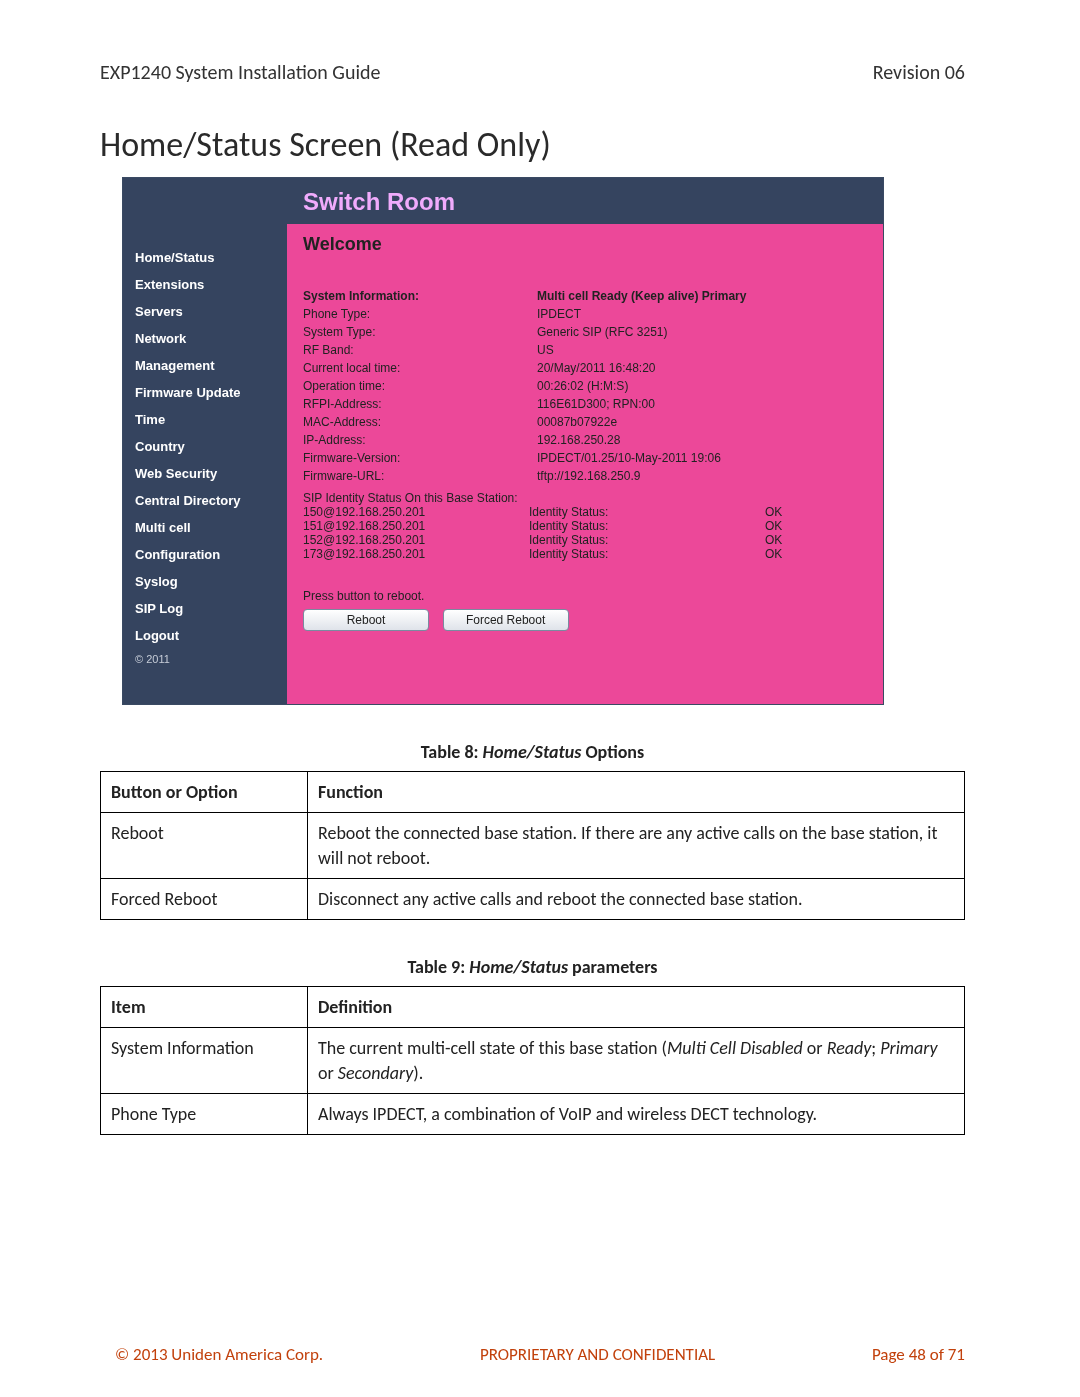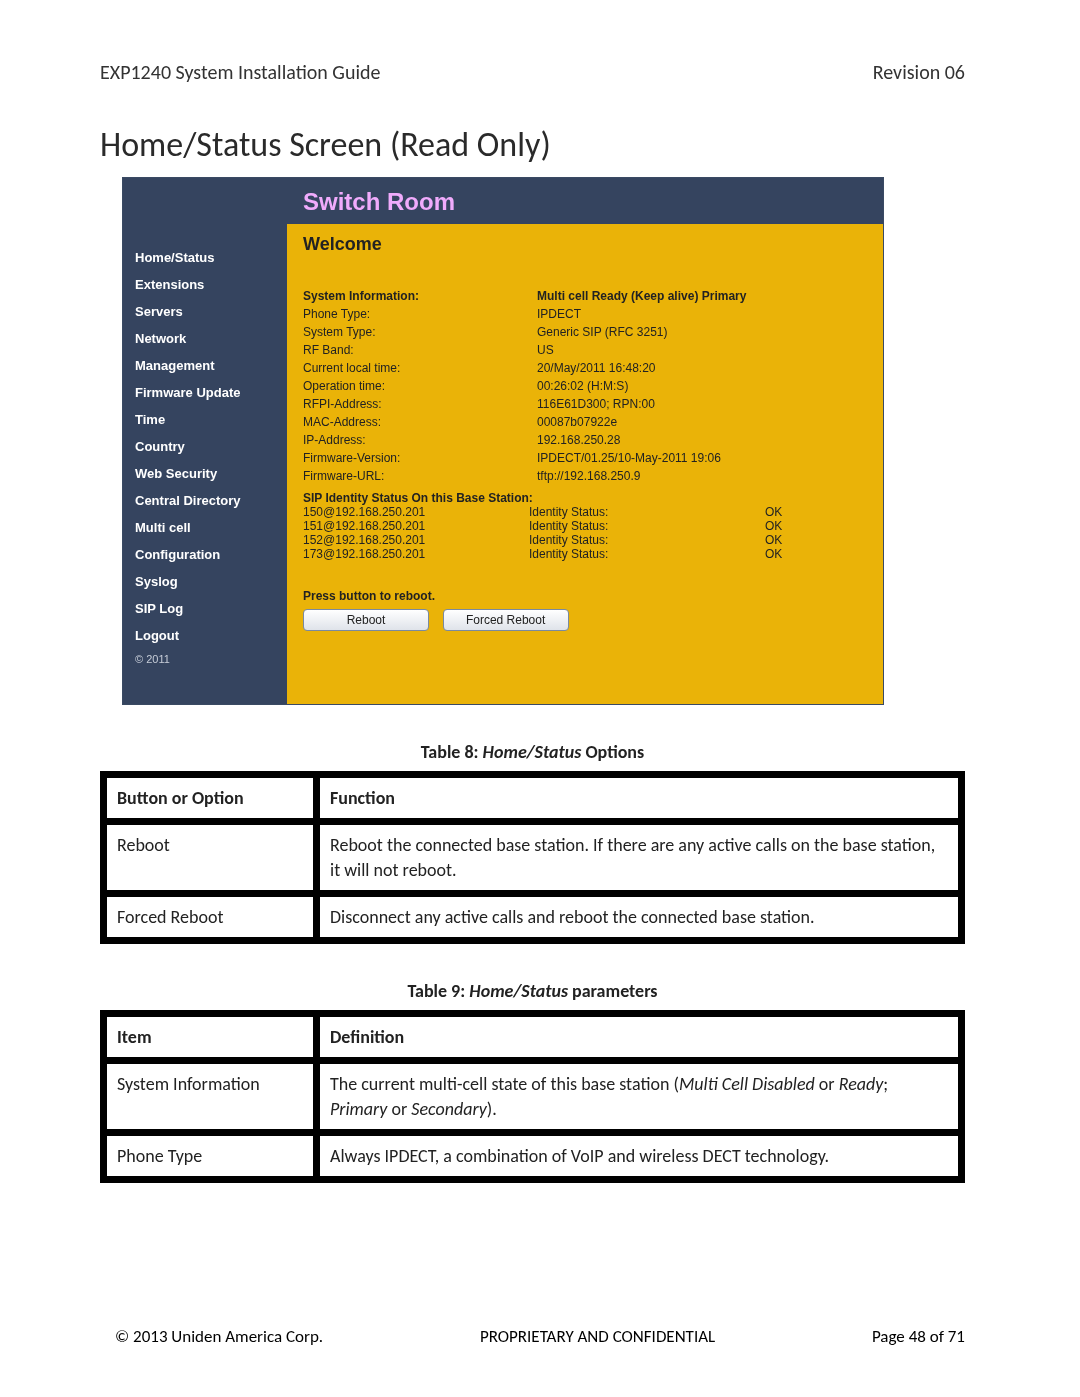--- a/index.html
+++ b/index.html
@@ -63,21 +63,21 @@
     flex: 1;
     background: #35445f;
   }
   .ui-title {
     color: #f0abfc;
     font-size: 24px;
     font-weight: bold;
     padding: 10px 16px 8px 16px;
   }
   .ui-content {
-    background: #eab308;
+    background: #ec4899;
     color: #222;
     padding: 8px 12px 36px 16px;
     min-height: 480px;
     box-sizing: border-box;
     font-family: Verdana, Arial, sans-serif;
   }
   .ui-welcome {
     font-weight: bold;
     font-size: 18px;
     margin: 2px 0 32px 0;
@@ -88,33 +88,33 @@
     border-collapse: collapse;
   }
   .sysinfo td {
     padding: 2px 6px 2px 0;
     vertical-align: top;
   }
   .sysinfo .hdr {
     font-weight: bold;
   }
   .sip-header {
-    font-weight: bold;
+    font-weight: normal;
     font-size: 12px;
     margin-top: 6px;
   }
   .siprow {
     display: flex;
     font-size: 12px;
   }
   .siprow > span:nth-child(1) { width: 226px; }
   .siprow > span:nth-child(2) { width: 236px; }
   .siprow > span:nth-child(3) { width: 60px; }
   .reboot-label {
-    font-weight: bold;
+    font-weight: normal;
     font-size: 12px;
     margin-top: 28px;
     margin-bottom: 6px;
   }
   .btn {
     display: inline-block;
     min-width: 126px;
     text-align: center;
     font-size: 12px;
     padding: 3px 16px;
@@ -132,37 +132,37 @@
     font-size: 18px;
     margin: 36px 0 8px 0;
   }
   .table-caption .it { font-style: italic; font-weight: bold; }
   table.doc {
     width: 100%;
     border-collapse: collapse;
     font-size: 18px;
   }
   table.doc th, table.doc td {
-    border: 7px solid #000000;
+    border: 1px solid #000000;
     padding: 8px 10px;
     text-align: left;
     vertical-align: top;
     line-height: 1.35;
   }
   table.doc th { font-weight: bold; }
   .col-narrow { width: 186px; }
   .doc-footer {
     position: absolute;
-    bottom: 50px;
+    bottom: 32px;
     left: 115px;
     right: 115px;
     display: flex;
     justify-content: space-between;
     font-size: 17px;
-    color: #000000;
+    color: #c2410c;
   }
   .ital { font-style: italic; }
 </style>
 </head>
 <body>
 
 <div class="page">
 
   <div class="doc-header">
     <span>EXP1240 System Installation Guide</span>

